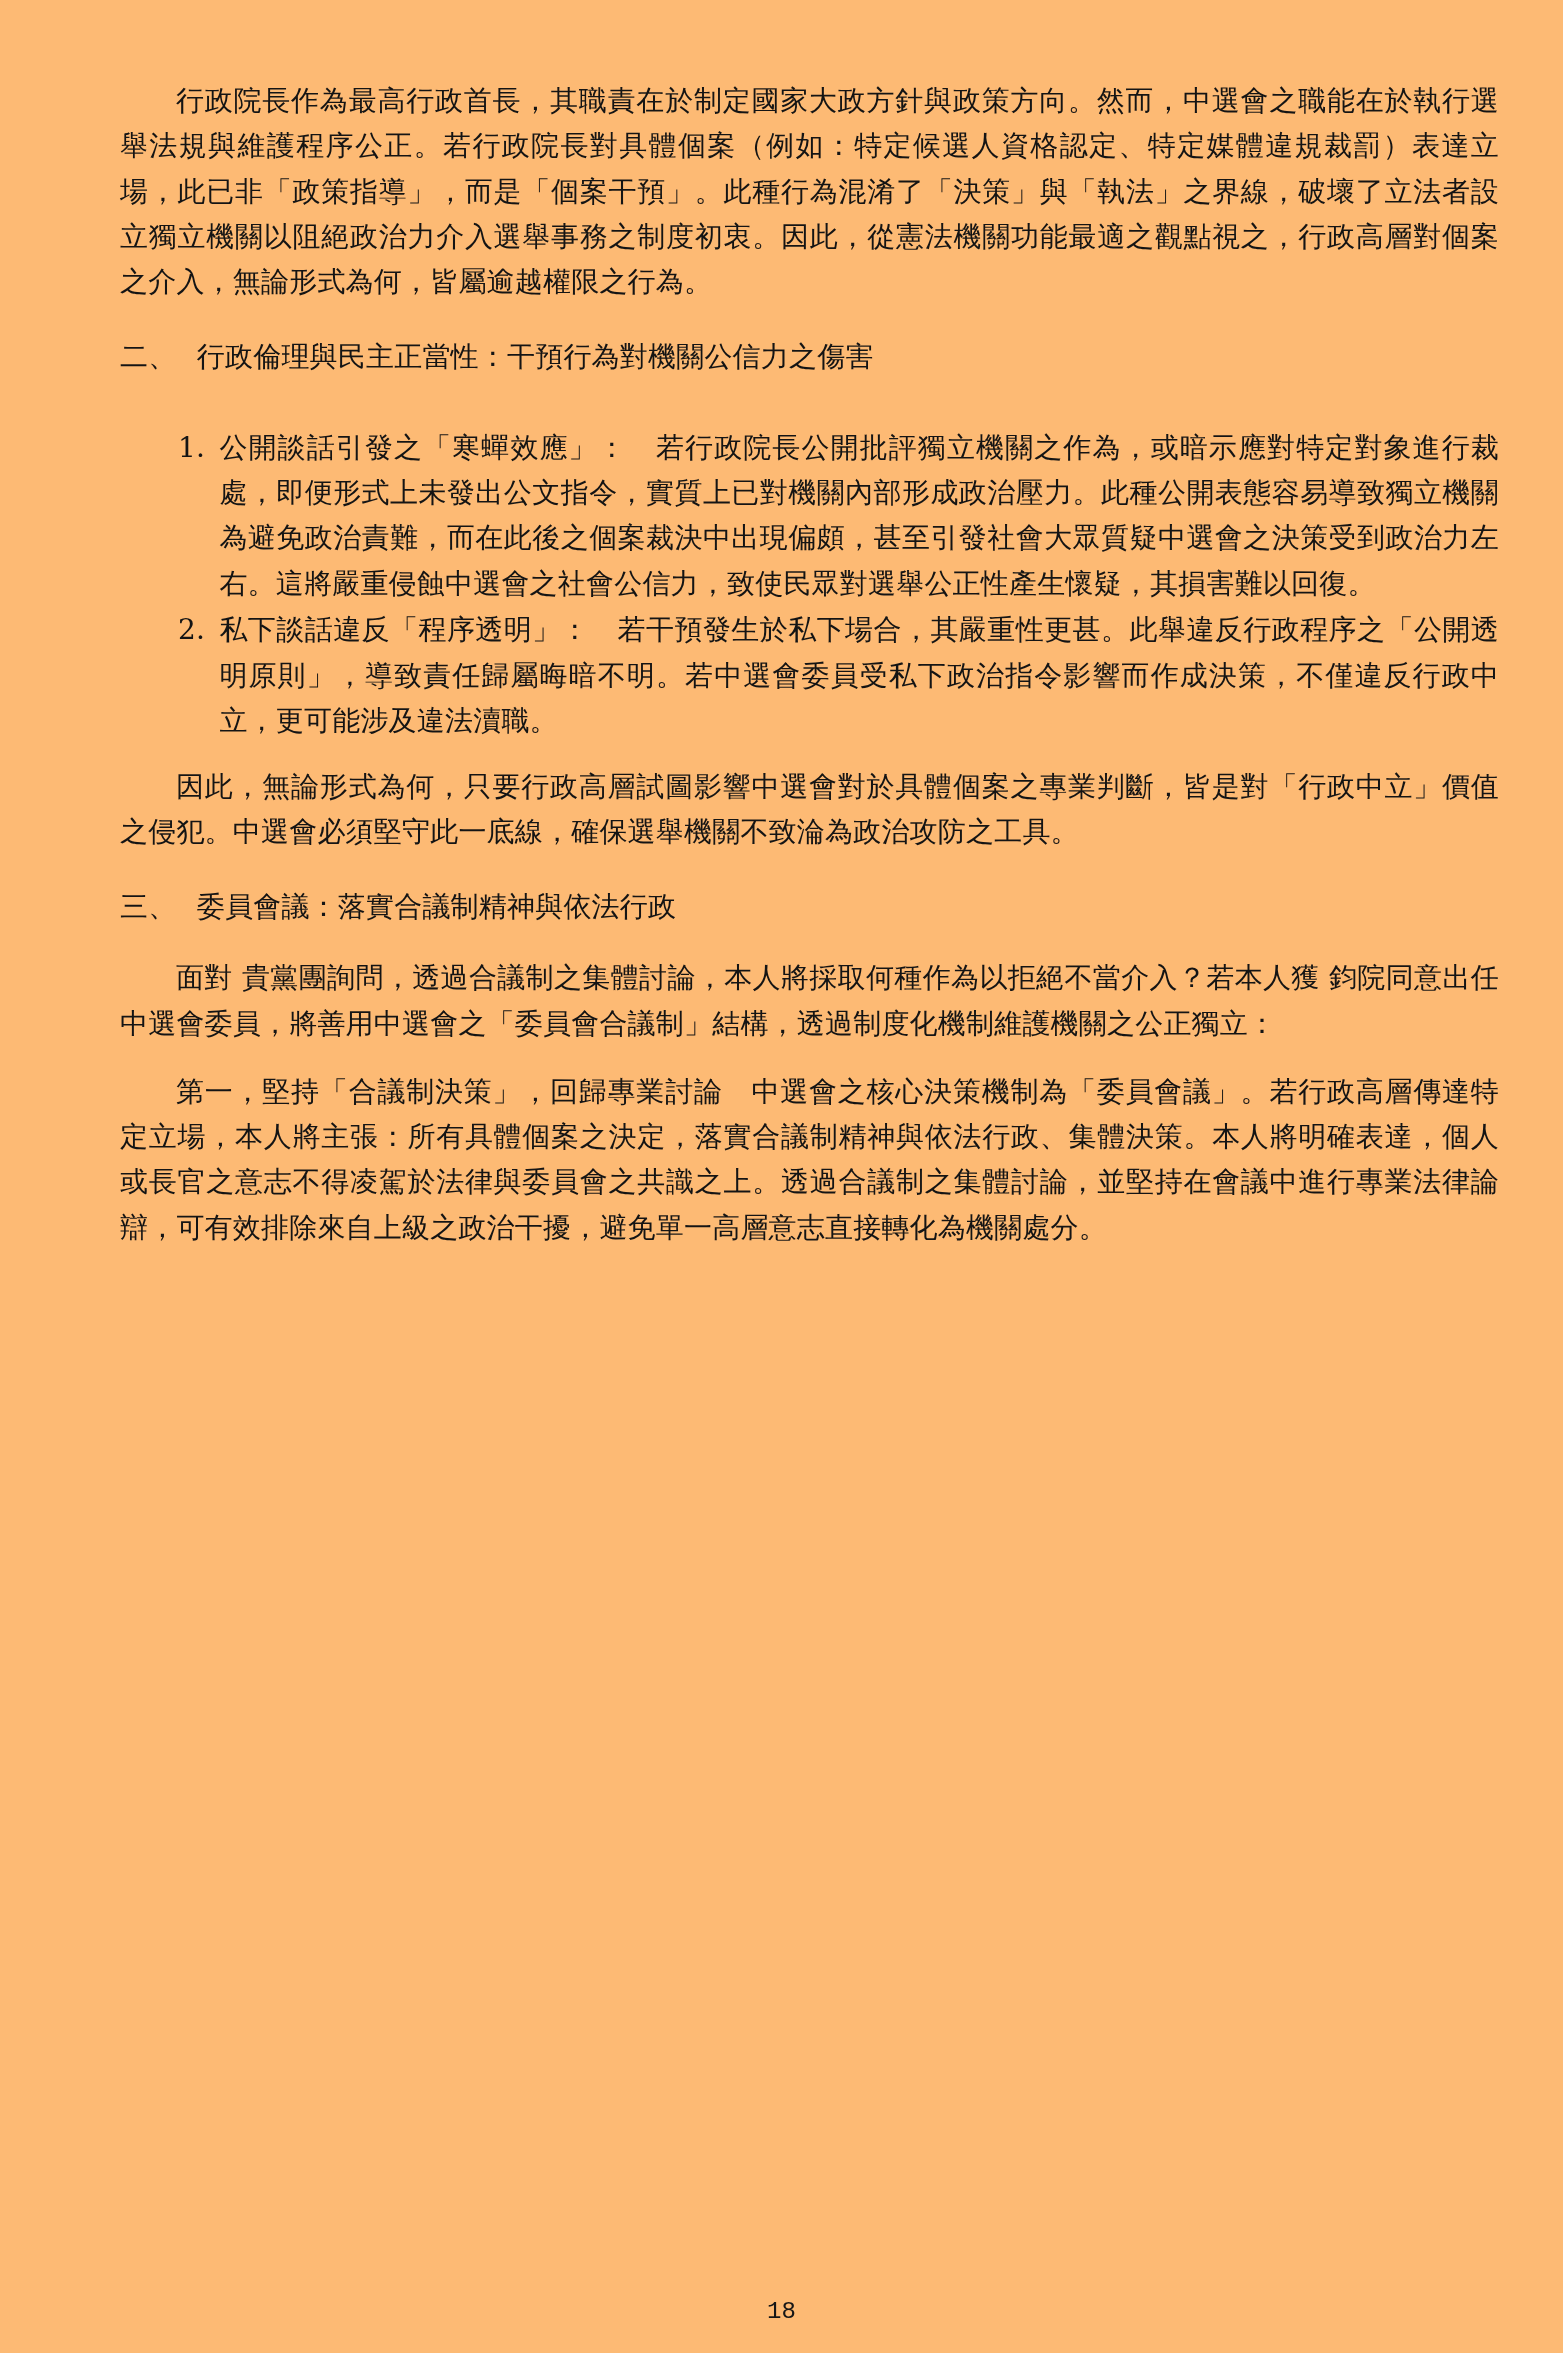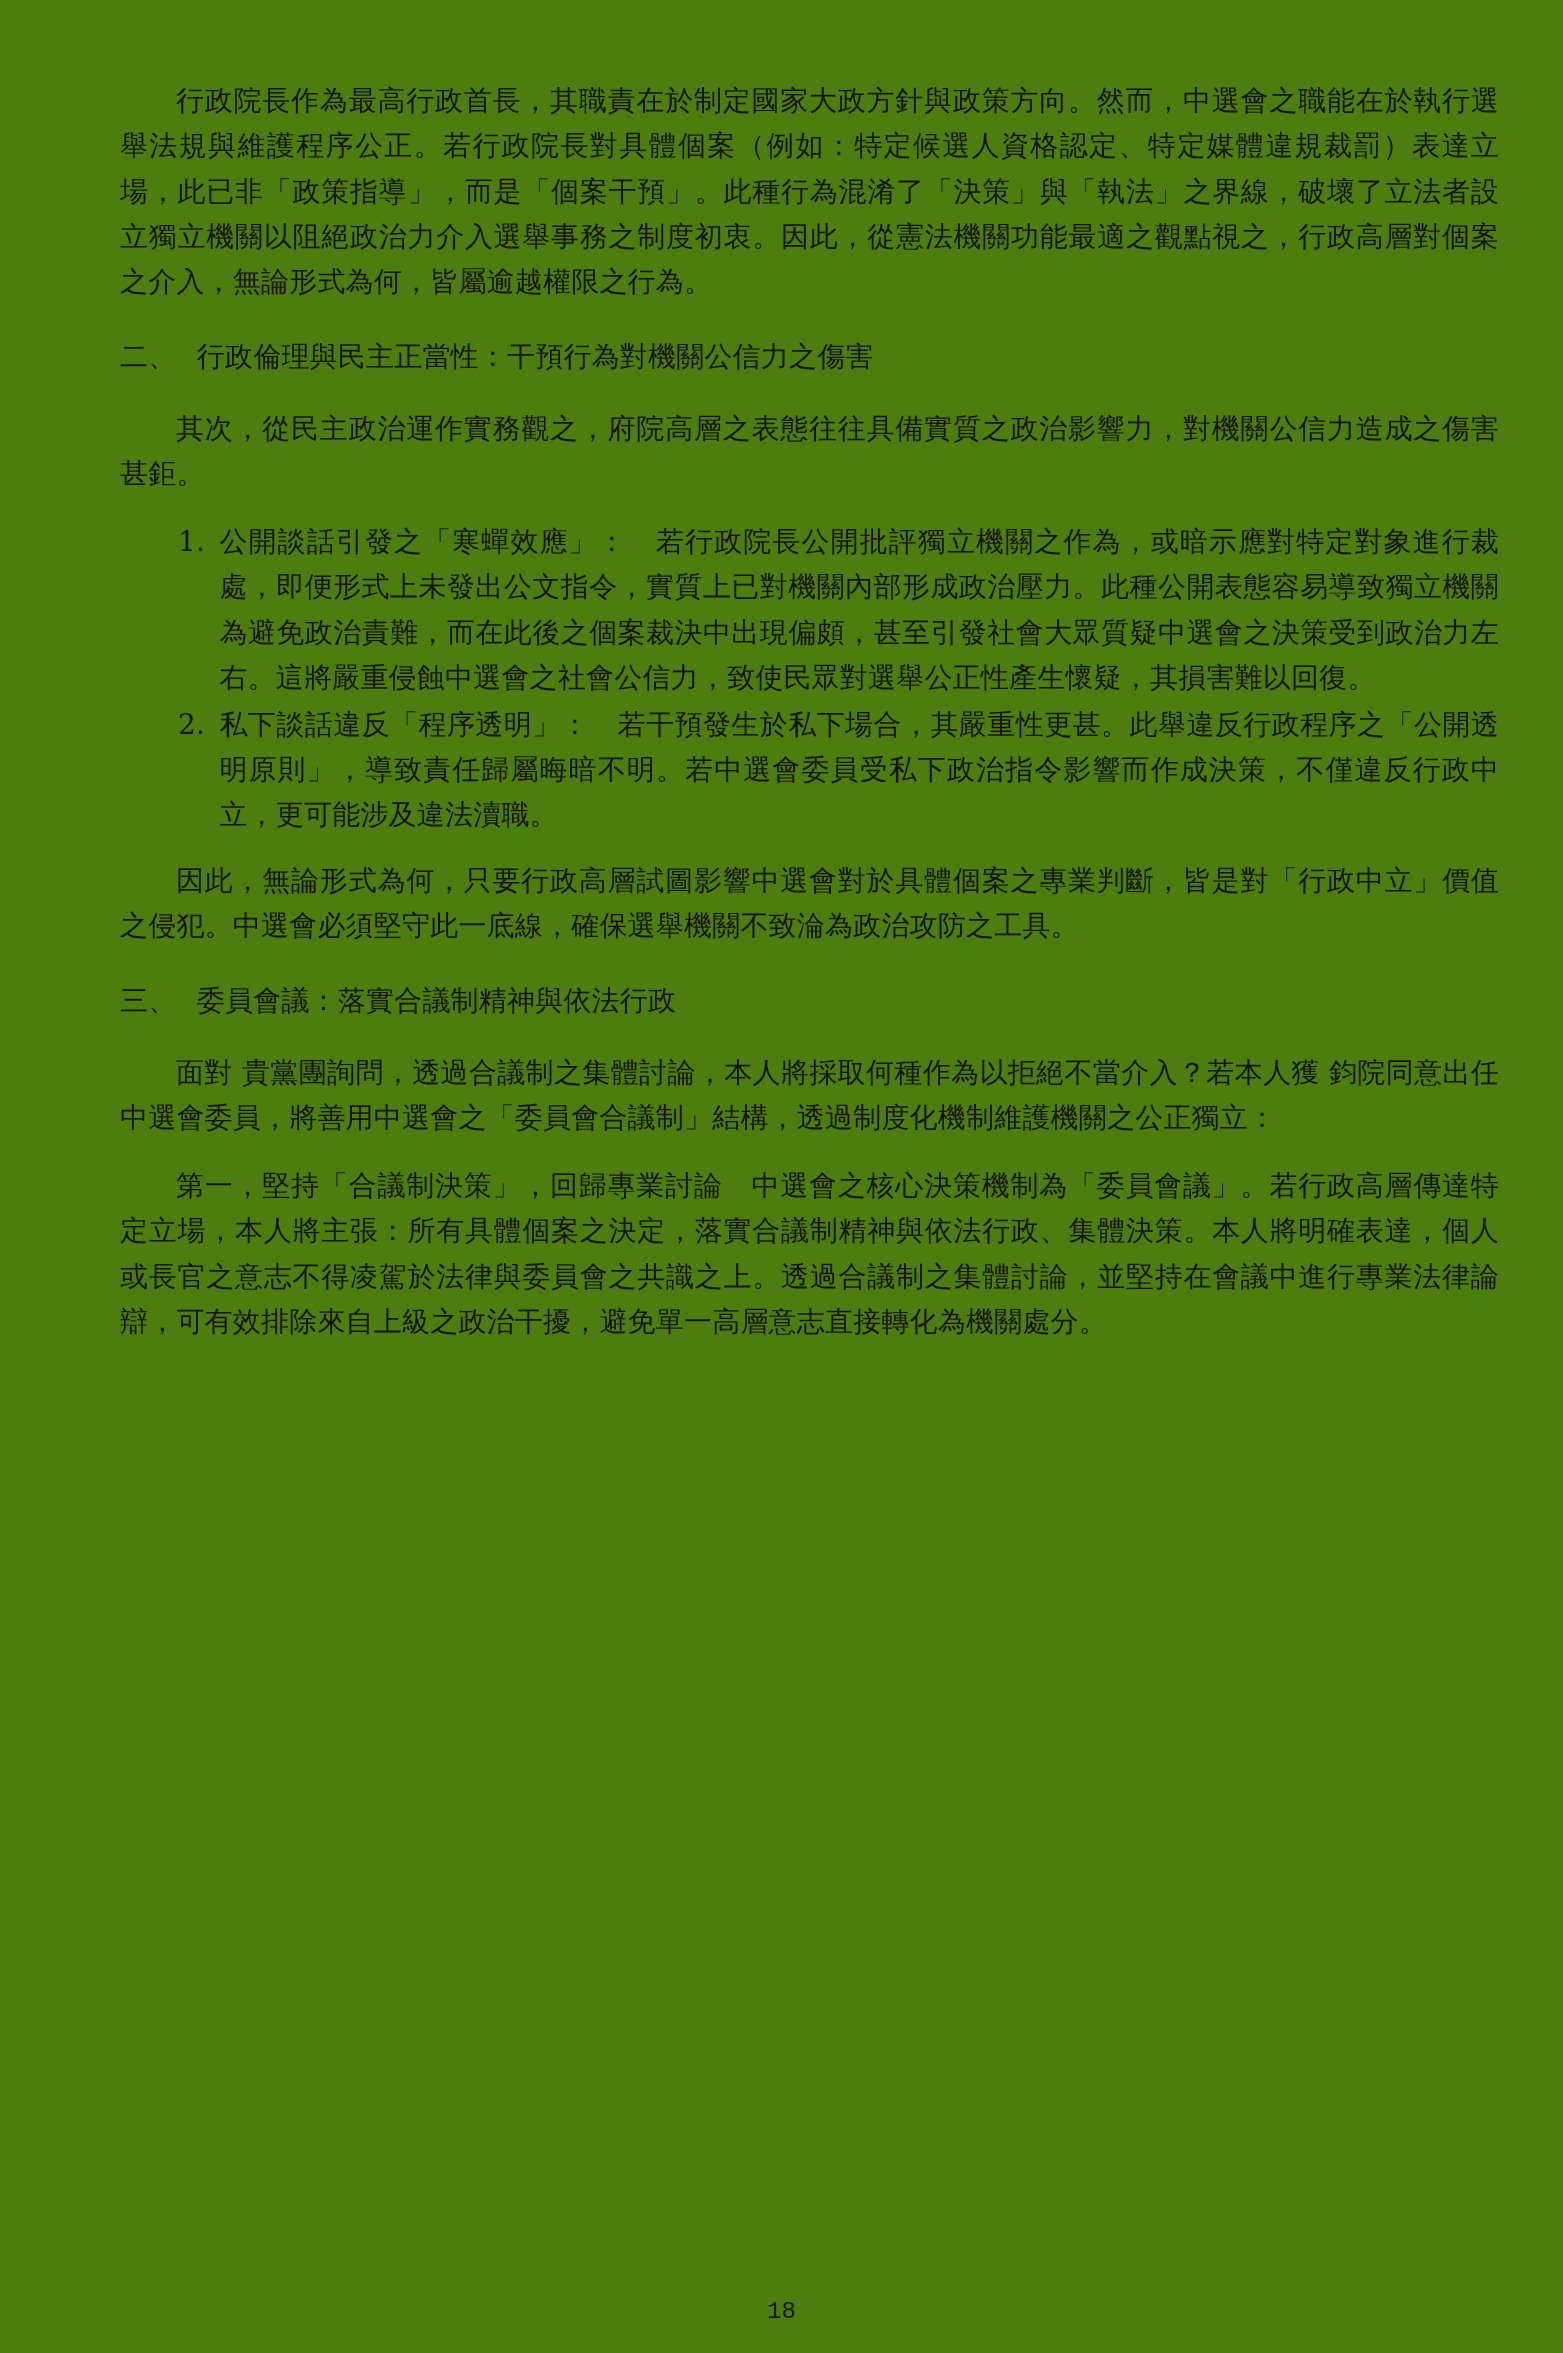--- a/index.html
+++ b/index.html
@@ -4,21 +4,21 @@
 <style>
   html, body {
     margin: 0;
     padding: 0;
     background: #ffffff;
   }
   .page {
     position: relative;
     width: 1563px;
     height: 2354px;
-    background: #4d7c0f;
+    background: #fdba74;
     box-sizing: border-box;
     padding: 78px 64px 54px 120px;
     font-family: "DejaVu Serif", "Liberation Serif", serif;
     color: #141414;
   }
   .doc-body {
     font-size: 28px;
     line-height: 1.62;
     letter-spacing: 0.2px;
     text-align: justify;
@@ -90,21 +90,20 @@
 
     <div class="spacer-lg"></div>
 
     <div class="heading">
       <span class="num">二、</span>
       <span class="htext">行政倫理與民主正當性：干預行為對機關公信力之傷害</span>
     </div>
 
     <div class="spacer-lg"></div>
 
-    <p class="para">其次，從民主政治運作實務觀之，府院高層之表態往往具備實質之政治影響力，對機關公信力造成之傷害甚鉅。</p>
 
     <div class="spacer-md"></div>
 
     <ol class="numlist">
       <li>
         <span class="li-num">1.</span>
         <span class="li-text">公開談話引發之「寒蟬效應」：　若行政院長公開批評獨立機關之作為，或暗示應對特定對象進行裁處，即便形式上未發出公文指令，實質上已對機關內部形成政治壓力。此種公開表態容易導致獨立機關為避免政治責難，而在此後之個案裁決中出現偏頗，甚至引發社會大眾質疑中選會之決策受到政治力左右。這將嚴重侵蝕中選會之社會公信力，致使民眾對選舉公正性產生懷疑，其損害難以回復。</span>
       </li>
       <li>
         <span class="li-num">2.</span>

